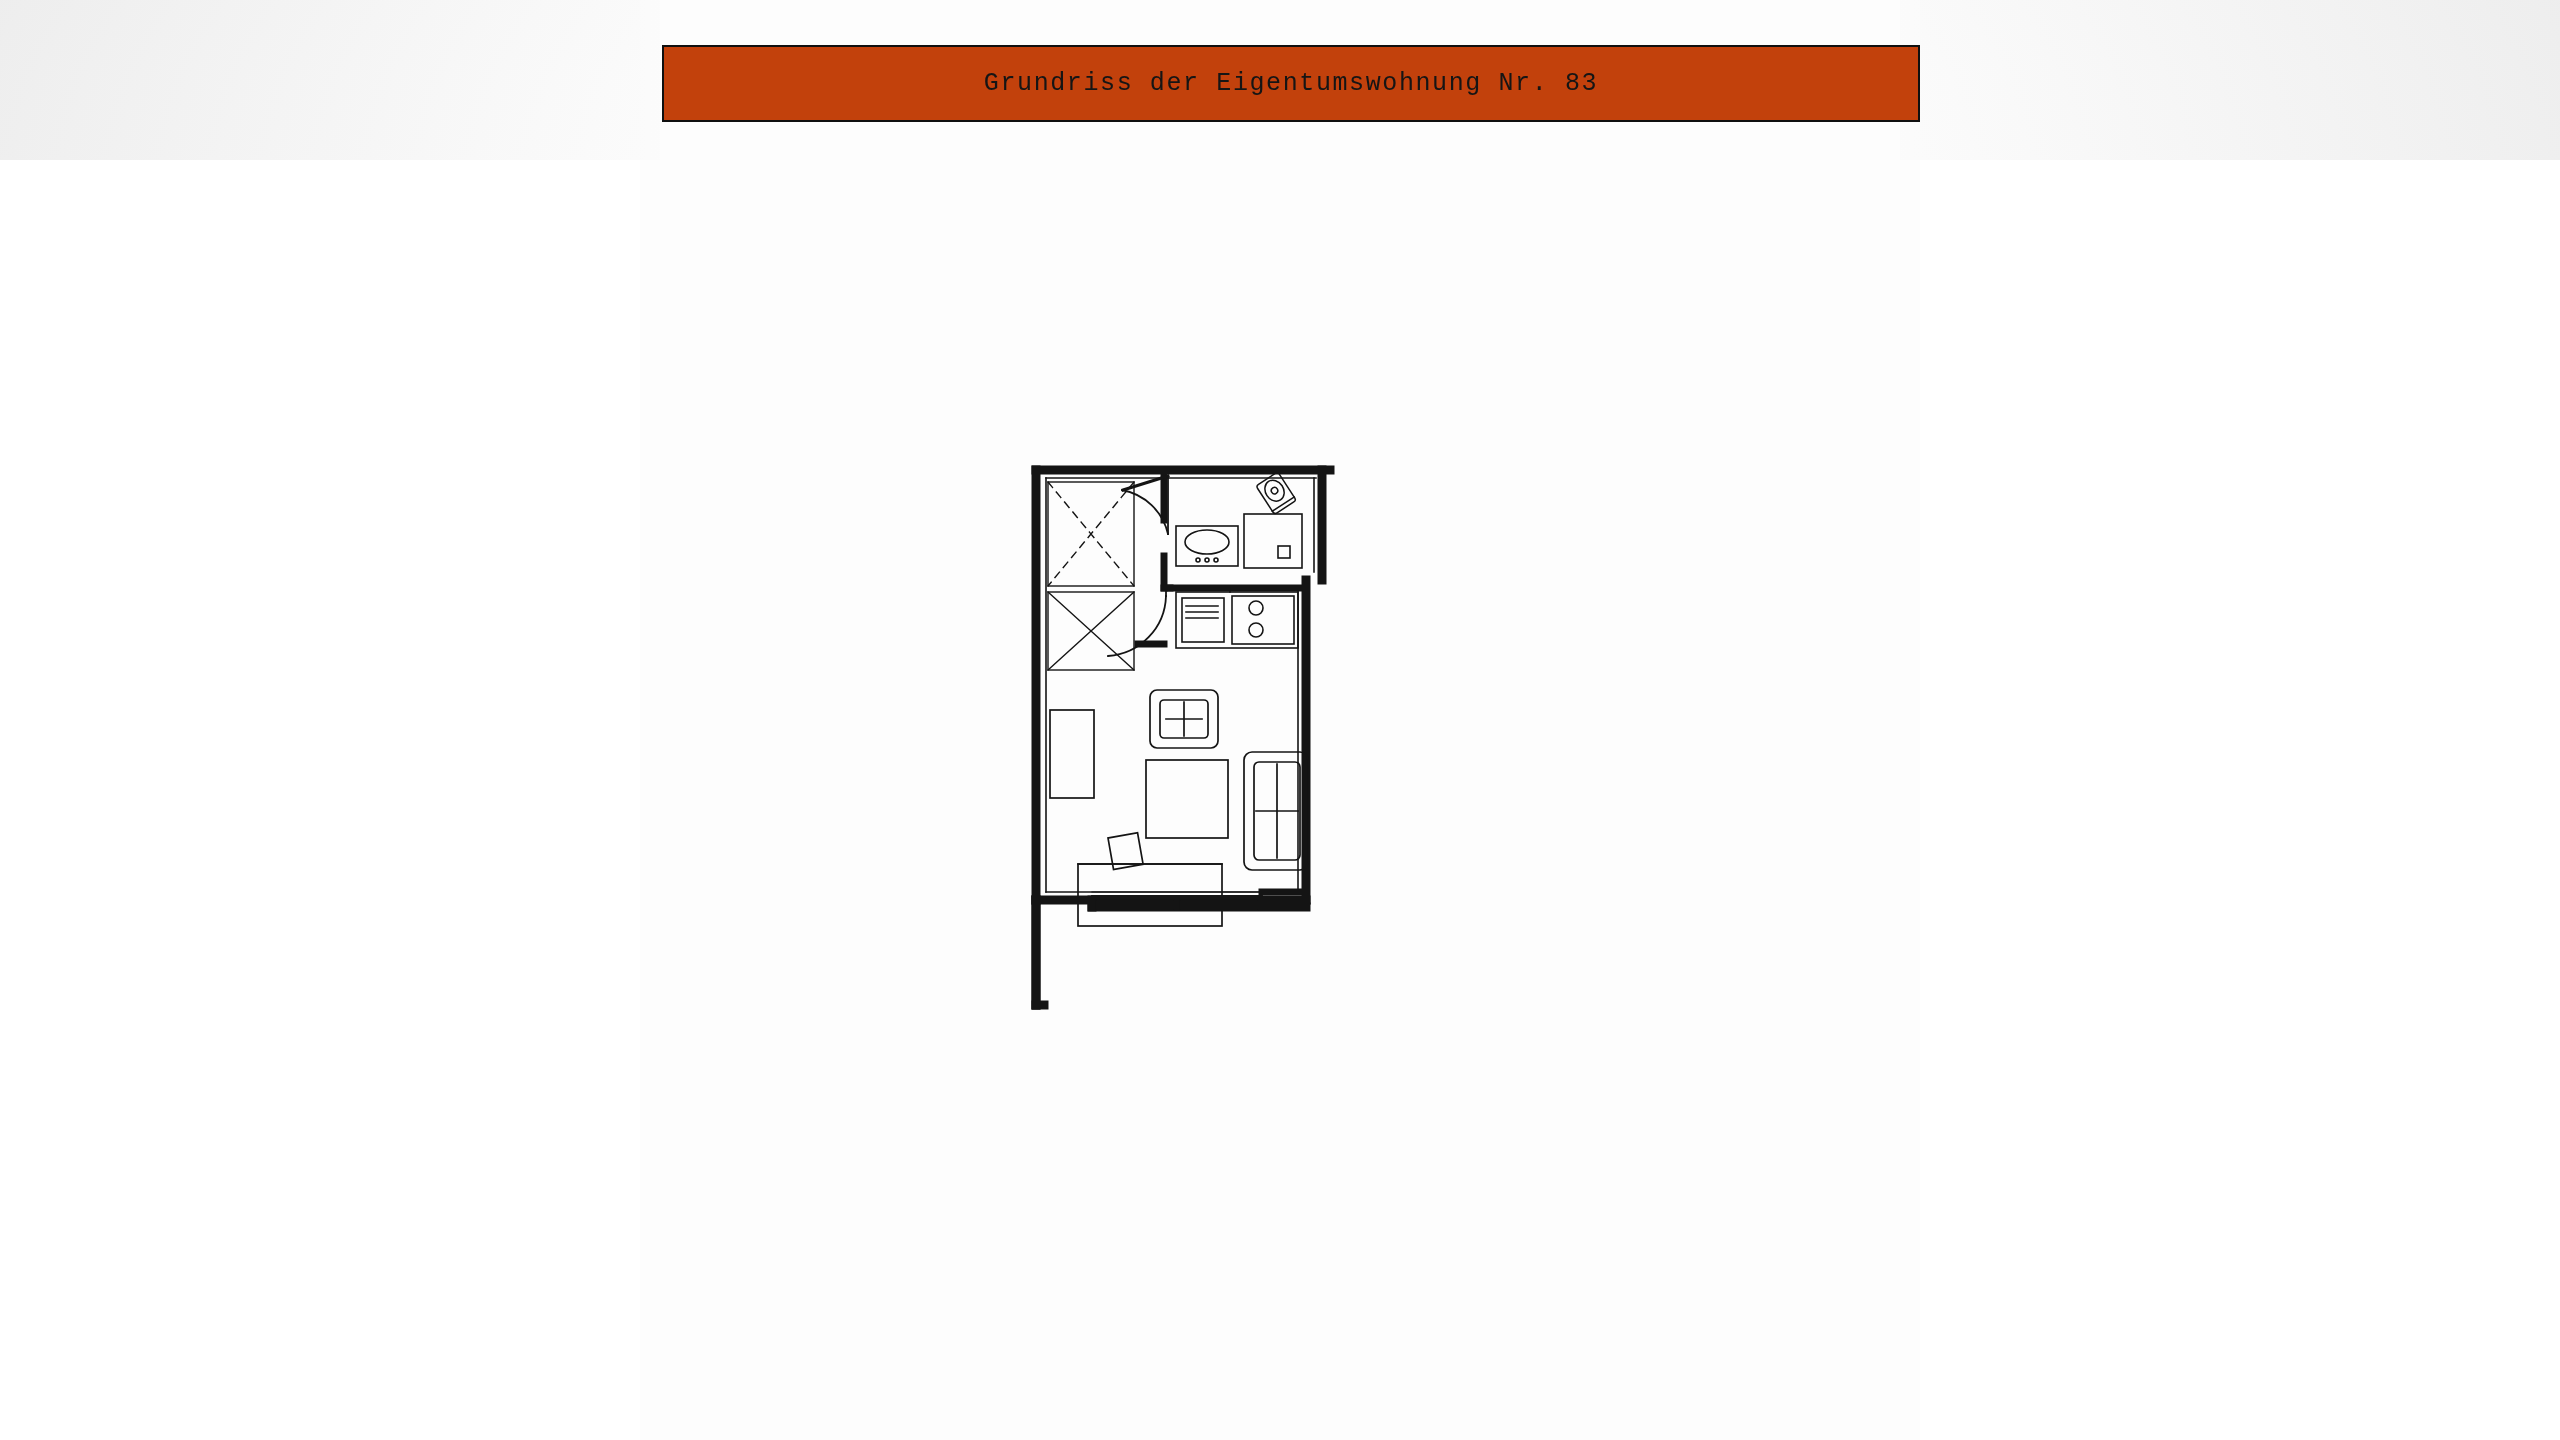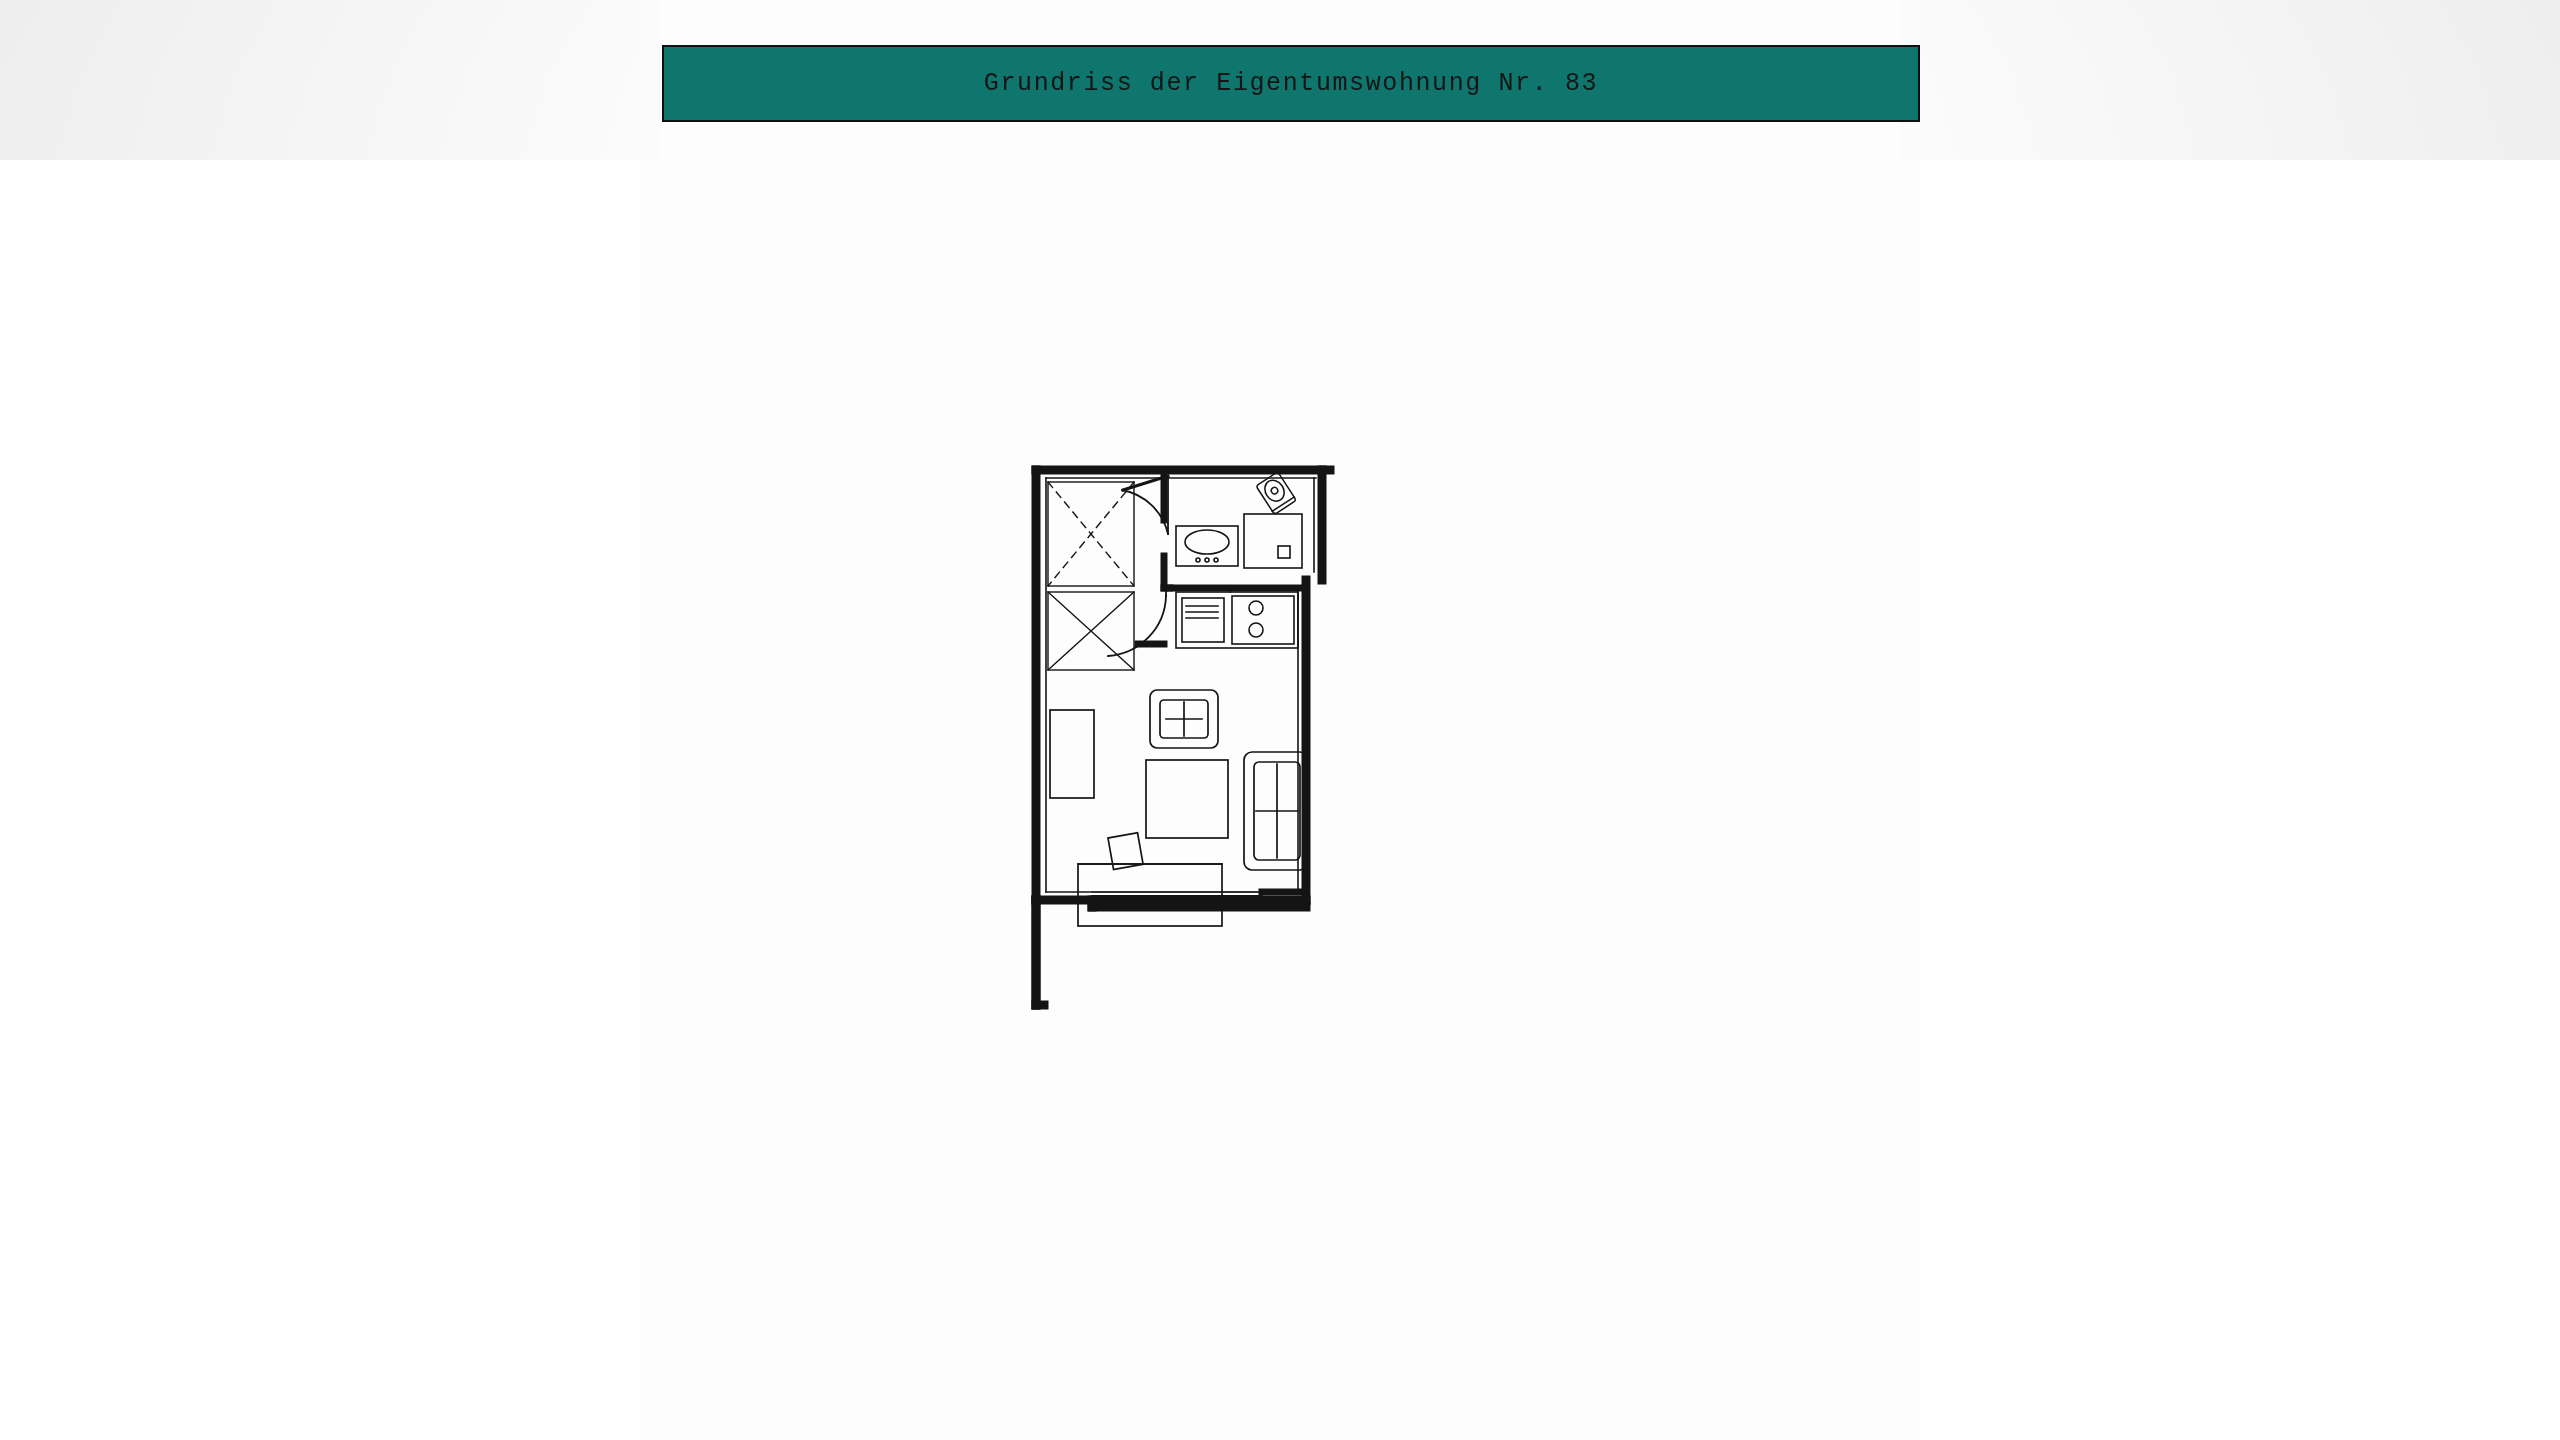--- a/index.html
+++ b/index.html
@@ -51,21 +51,21 @@
   }
 
   
   #title-box {
     position: absolute;
     left: 662px;
     top: 45px;
     width: 1258px;
     height: 77px;
     border: 2px solid #101010;
-    background: #0f766e;
+    background: #c2410c;
     box-sizing: border-box;
     display: flex;
     align-items: center;
     justify-content: center;
   }
   #title-text {
     font-family: "Liberation Mono", monospace;
     font-size: 25px;
     letter-spacing: 1.6px;
     color: #151515;

